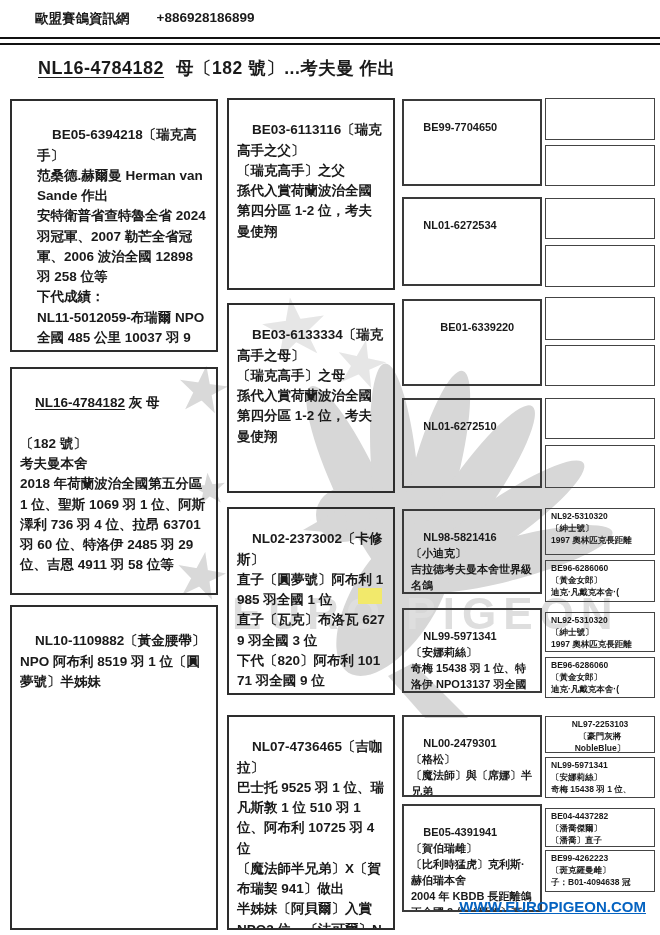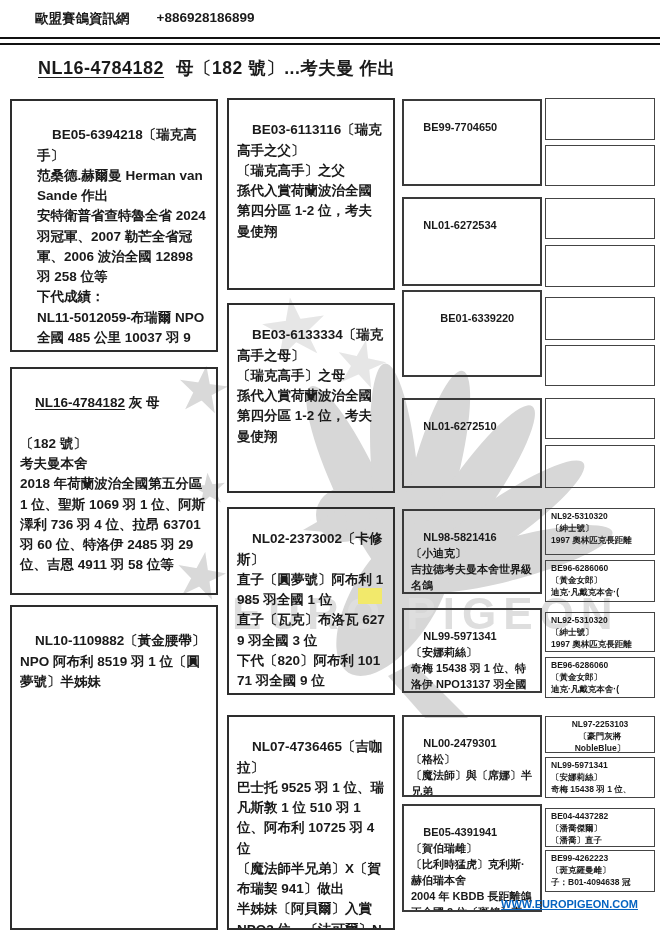--- a/index.html
+++ b/index.html
@@ -21,21 +21,21 @@
   
   .box{position:absolute;border:2px solid #2d2d2d;background:transparent;z-index:2;
     overflow:hidden;white-space:pre-wrap;word-break:break-all;}
   .c1{left:10px;width:208px;font-size:13.5px;line-height:1.5;padding:4px 8px;}
   .c2{left:227px;width:168px;font-size:13.5px;line-height:1.5;padding:0 8px;}
   .c3{left:402px;width:140px;font-size:11px;line-height:1.45;padding:3px 7px;border-width:2px;border-color:#3a3a3a;}
   .c4{left:545px;width:110px;font-size:8.5px;line-height:1.4;padding:2px 5px;border:1.5px solid #444;}
   .ring{text-decoration:underline;text-underline-offset:2px;}
   .blk{display:block;}
   .hl{position:absolute;left:358px;top:588px;width:24px;height:16px;z-index:1;}
-  .footer-link{position:absolute;right:22px;top:898px;font-size:11px;
+  .footer-link{position:absolute;right:14px;top:898px;font-size:15px;
     z-index:3;}
 </style>
 </head>
 <body>
 
 <div class="page">
 
   <div class="wm" style="left:178px;top:362px;font-size:56px;transform:rotate(8deg);">★</div>
   <div class="wm" style="left:192px;top:470px;font-size:38px;transform:rotate(-6deg);">★</div>
   <div class="wm" style="left:176px;top:548px;font-size:56px;transform:rotate(10deg);">★</div>
@@ -114,21 +114,21 @@
 〔魔法師半兄弟〕X〔賀布瑞契 941〕做出
 半姊妹〔阿貝爾〕入賞 NPO2 位、〔法可爾〕NPO3 位</span>
   </div>
 
   <div class="box c3" style="top:99px;height:87px;">
     <span>BE99-7704650</span>
   </div>
   <div class="box c3" style="top:197px;height:89px;">
     <span>NL01-6272534</span>
   </div>
-  <div class="box c3" style="top:290px;height:87px;padding-left:24px;">
+  <div class="box c3" style="top:299px;height:87px;padding-left:24px;">
     <span>BE01-6339220</span>
   </div>
   <div class="box c3" style="top:398px;height:90px;">
     <span>NL01-6272510</span>
   </div>
   <div class="box c3" style="top:509px;height:85px;">
     <span>NL98-5821416
 〔小迪克〕
 吉拉德考夫曼本舍世界級名鴿
 〔紳士號〕X〔黃金女郎〕作出</span>

